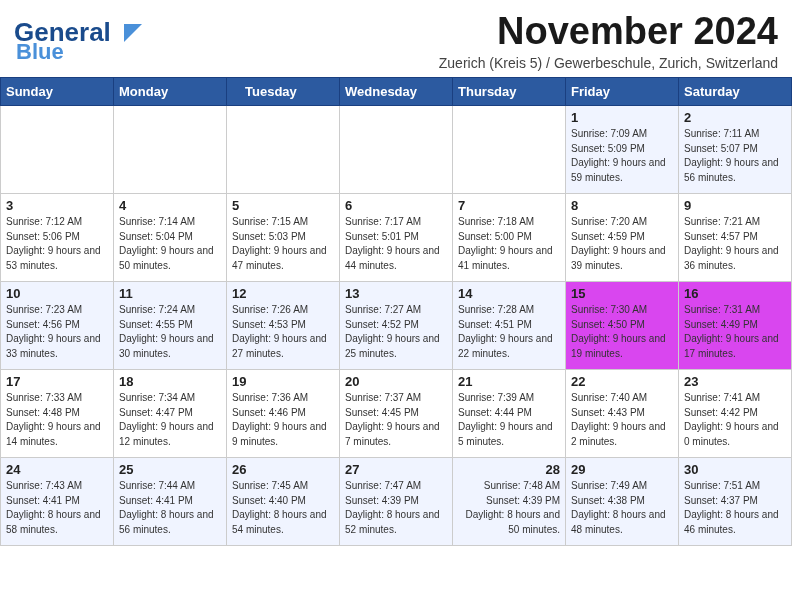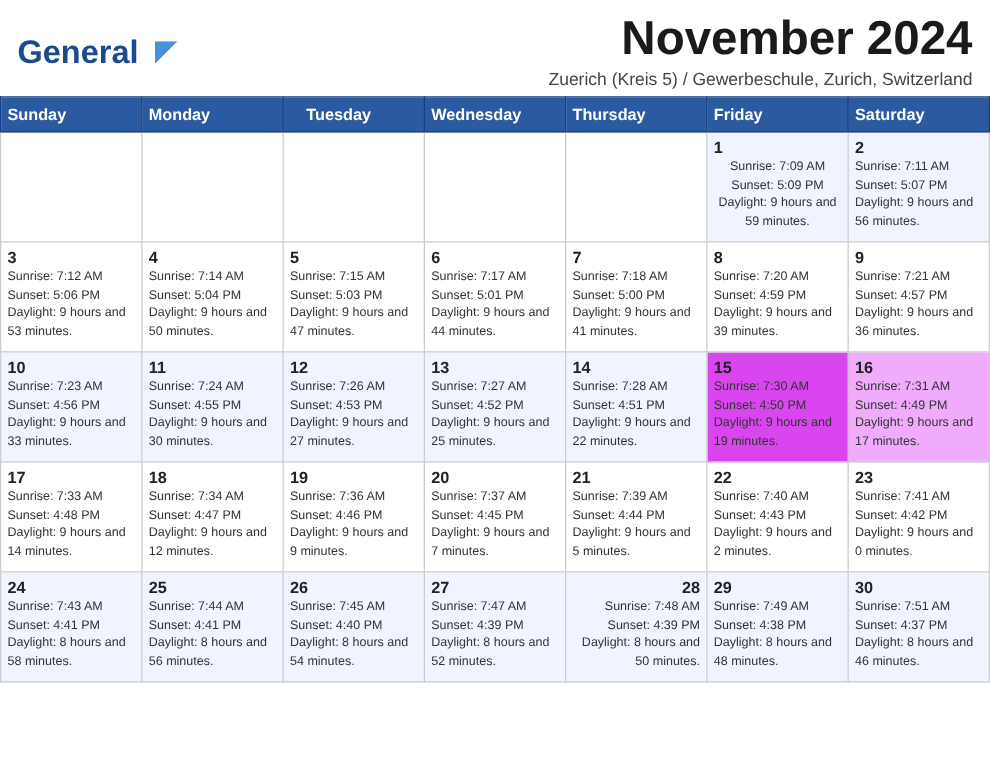--- a/index.html
+++ b/index.html
@@ -35,20 +35,21 @@
 <body>
 
 <div style="padding: 10px 14px 6px 14px; display:flex; justify-content:space-between; align-items:center;">
   <div style="display:flex; flex-direction:column; line-height:1;">
     <div style="display:flex; align-items:flex-end; gap:12px;">
       <span style="font-size:26px; font-weight:bold; color:#1a4b8c;">General</span>
       <svg width="18" height="18" viewBox="0 0 18 18" style="margin-left:1px; margin-bottom:3px;">
         <polygon points="0,0 18,0 0,18" fill="#4a90d9"></polygon>
       </svg>
     </div>
+    <span style="font-size:22px; font-weight:bold; color:#4a90d9; margin-top:-4px; margin-left:2px;">Blue</span>
   </div>
   <div style="text-align:right;">
     <div style="font-size:38px; font-weight:bold; color:#1a1a1a;">November 2024</div>
     <div style="font-size:14px; color:#444; margin-top:2px;">Zuerich (Kreis 5) / Gewerbeschule, Zurich, Switzerland</div>
   </div>
 </div>
 
 <table class="calendar" style="width:100%; border-collapse:collapse; table-layout:fixed;">
   <thead>
     <tr>
@@ -63,21 +64,21 @@
   </thead>
   <tbody id="calendar-body">
   <tr>
         <td style="background: rgb(255, 255, 255); border: 1px solid rgb(204, 204, 204); vertical-align: top; padding: 4px 5px; font-size: 10.5px; color: rgb(34, 34, 34); min-height: 80px; height: 88px;"></td>
         <td style="background: rgb(255, 255, 255); border: 1px solid rgb(204, 204, 204); vertical-align: top; padding: 4px 5px; font-size: 10.5px; color: rgb(34, 34, 34); min-height: 80px; height: 88px;"></td>
         <td style="background: rgb(255, 255, 255); border: 1px solid rgb(204, 204, 204); vertical-align: top; padding: 4px 5px; font-size: 10.5px; color: rgb(34, 34, 34); min-height: 80px; height: 88px;"></td>
         <td style="background: rgb(255, 255, 255); border: 1px solid rgb(204, 204, 204); vertical-align: top; padding: 4px 5px; font-size: 10.5px; color: rgb(34, 34, 34); min-height: 80px; height: 88px;"></td>
         <td style="background: rgb(255, 255, 255); border: 1px solid rgb(204, 204, 204); vertical-align: top; padding: 4px 5px; font-size: 10.5px; color: rgb(34, 34, 34); min-height: 80px; height: 88px;"></td>
         <td style="background: rgb(240, 244, 255); border: 1px solid rgb(204, 204, 204); vertical-align: top; padding: 4px 5px; font-size: 10.5px; color: rgb(34, 34, 34); min-height: 80px; height: 88px;">
           <span style="font-size: 13px; font-weight: bold; display: block; margin-bottom: 2px;">1</span>
-          <div style="font-size: 10px; color: rgb(51, 51, 51); line-height: 1.45; text-align: center;">Sunrise: 7:09 AM<br>Sunset: 5:09 PM<br>Daylight: 9 hours and 59 minutes.</div>
+          <div style="font-size: 10px; color: rgb(51, 51, 51); line-height: 1.45;">Sunrise: 7:09 AM<br>Sunset: 5:09 PM<br>Daylight: 9 hours and 59 minutes.</div>
         </td>
         <td style="background: rgb(240, 244, 255); border: 1px solid rgb(204, 204, 204); vertical-align: top; padding: 4px 5px; font-size: 10.5px; color: rgb(34, 34, 34); min-height: 80px; height: 88px;">
           <span style="font-size: 13px; font-weight: bold; display: block; margin-bottom: 2px;">2</span>
           <div style="font-size: 10px; color: rgb(51, 51, 51); line-height: 1.45;">Sunrise: 7:11 AM<br>Sunset: 5:07 PM<br>Daylight: 9 hours and 56 minutes.</div>
         </td>
       </tr>
       <tr>
         <td style="background: rgb(255, 255, 255); border: 1px solid rgb(204, 204, 204); vertical-align: top; padding: 4px 5px; font-size: 10.5px; color: rgb(34, 34, 34); min-height: 80px; height: 88px;">
           <span style="font-size: 13px; font-weight: bold; display: block; margin-bottom: 2px;">3</span>
           <div style="font-size: 10px; color: rgb(51, 51, 51); line-height: 1.45;">Sunrise: 7:12 AM<br>Sunset: 5:06 PM<br>Daylight: 9 hours and 53 minutes.</div>
@@ -125,21 +126,21 @@
           <div style="font-size: 10px; color: rgb(51, 51, 51); line-height: 1.45;">Sunrise: 7:27 AM<br>Sunset: 4:52 PM<br>Daylight: 9 hours and 25 minutes.</div>
         </td>
         <td style="background: rgb(240, 244, 255); border: 1px solid rgb(204, 204, 204); vertical-align: top; padding: 4px 5px; font-size: 10.5px; color: rgb(34, 34, 34); min-height: 80px; height: 88px;">
           <span style="font-size: 13px; font-weight: bold; display: block; margin-bottom: 2px;">14</span>
           <div style="font-size: 10px; color: rgb(51, 51, 51); line-height: 1.45;">Sunrise: 7:28 AM<br>Sunset: 4:51 PM<br>Daylight: 9 hours and 22 minutes.</div>
         </td>
         <td style="background: #d946ef; border: 1px solid rgb(204, 204, 204); vertical-align: top; padding: 4px 5px; font-size: 10.5px; color: rgb(34, 34, 34); min-height: 80px; height: 88px;">
           <span style="font-size: 13px; font-weight: bold; display: block; margin-bottom: 2px;">15</span>
           <div style="font-size: 10px; color: rgb(51, 51, 51); line-height: 1.45;">Sunrise: 7:30 AM<br>Sunset: 4:50 PM<br>Daylight: 9 hours and 19 minutes.</div>
         </td>
-        <td style="background: #f0abfc; border: 1px solid rgb(204, 204, 204); vertical-align: top; padding: 4px 5px; font-size: 10.5px; color: rgb(34, 34, 34); min-height: 80px; height: 88px;">
+        <td style="background: #d946ef; border: 1px solid rgb(204, 204, 204); vertical-align: top; padding: 4px 5px; font-size: 10.5px; color: rgb(34, 34, 34); min-height: 80px; height: 88px;">
           <span style="font-size: 13px; font-weight: bold; display: block; margin-bottom: 2px;">16</span>
           <div style="font-size: 10px; color: rgb(51, 51, 51); line-height: 1.45;">Sunrise: 7:31 AM<br>Sunset: 4:49 PM<br>Daylight: 9 hours and 17 minutes.</div>
         </td>
       </tr>
       <tr>
         <td style="background: rgb(255, 255, 255); border: 1px solid rgb(204, 204, 204); vertical-align: top; padding: 4px 5px; font-size: 10.5px; color: rgb(34, 34, 34); min-height: 80px; height: 88px;">
           <span style="font-size: 13px; font-weight: bold; display: block; margin-bottom: 2px;">17</span>
           <div style="font-size: 10px; color: rgb(51, 51, 51); line-height: 1.45;">Sunrise: 7:33 AM<br>Sunset: 4:48 PM<br>Daylight: 9 hours and 14 minutes.</div>
         </td>
         <td style="background: rgb(255, 255, 255); border: 1px solid rgb(204, 204, 204); vertical-align: top; padding: 4px 5px; font-size: 10.5px; color: rgb(34, 34, 34); min-height: 80px; height: 88px;">

